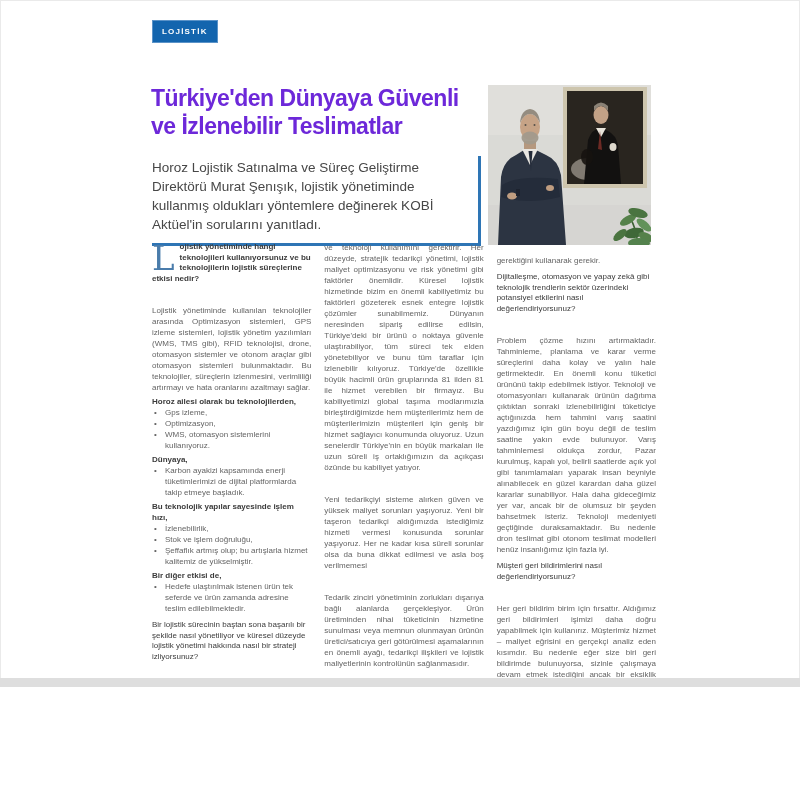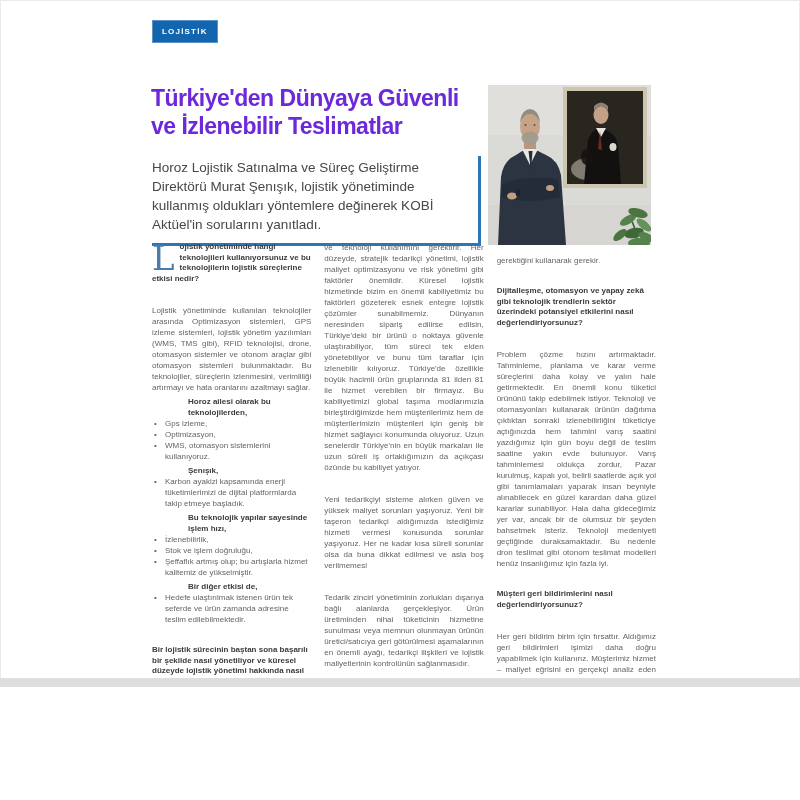--- a/index.html
+++ b/index.html
@@ -29,22 +29,22 @@
 
   .photo { position:absolute; left:488px; top:85px; width:163px; height:160px; }
 
   .cols { position:absolute; left:152px; top:242px; width:504px; height:498px;
           display:flex; gap:13px; overflow:hidden; }
   .col { flex:1; font-size:8px; line-height:11px; color:#646464; }
   .col3pad { padding-top:13px; }
 
   .blk-p { margin-top:21px; text-align:justify; }
   .col > div:first-child { margin-top:0; }
-  .blk-q { margin-top:20px; font-weight:bold; color:#3b3b3b; line-height:10.5px; }
-  .blk-h { margin-top:3px; font-weight:bold; color:#3b3b3b;margin-left:36px; }
+  .blk-q { margin-top:6px; font-weight:normal; color:#3b3b3b; line-height:10.5px; }
+  .blk-h { margin-top:3px; font-weight:bold; color:#3b3b3b; }
   .blk-qd { font-weight:bold; color:#3b3b3b; line-height:10.5px; min-height:42px; }
   .dropcap { float:left; font-family:"DejaVu Serif", serif; font-weight:normal;
              font-size:34px; line-height:28px; color:#4a7cab; margin:2px 5px 1px 0; }
   .blk-b { display:flex; }
   .bmark { width:13px; flex:0 0 13px; padding-left:2px; box-sizing:border-box; }
   .btext { flex:1; }
 
   .footer-line { position:absolute; left:145px; top:744px; width:541px; height:2px; background:#9b9b9b; }
   .page-num { position:absolute; left:148px; top:748px; font-size:37px; font-weight:200;
               color:#404040; letter-spacing:6px; }
@@ -118,21 +118,21 @@
           <span class="btext">Gps izleme,</span>
         </div>
         <div class="blk-b">
           <span class="bmark">•</span>
           <span class="btext">Optimizasyon,</span>
         </div>
         <div class="blk-b">
           <span class="bmark">•</span>
           <span class="btext">WMS, otomasyon sistemlerini kullanıyoruz.</span>
         </div>
-        <div class="blk-h">Şenışık,</div>
+        <div class="blk-h">Dünyaya,</div>
         <div class="blk-b">
           <span class="bmark">•</span>
           <span class="btext">Karbon ayakizi kapsamında enerji tüketimlerimizi de dijital platformlarda takip etmeye başladık.</span>
         </div>
         <div class="blk-h">Bu teknolojik yapılar sayesinde işlem hızı,</div>
         <div class="blk-b">
           <span class="bmark">•</span>
           <span class="btext">İzlenebilirlik,</span>
         </div>
         <div class="blk-b">

